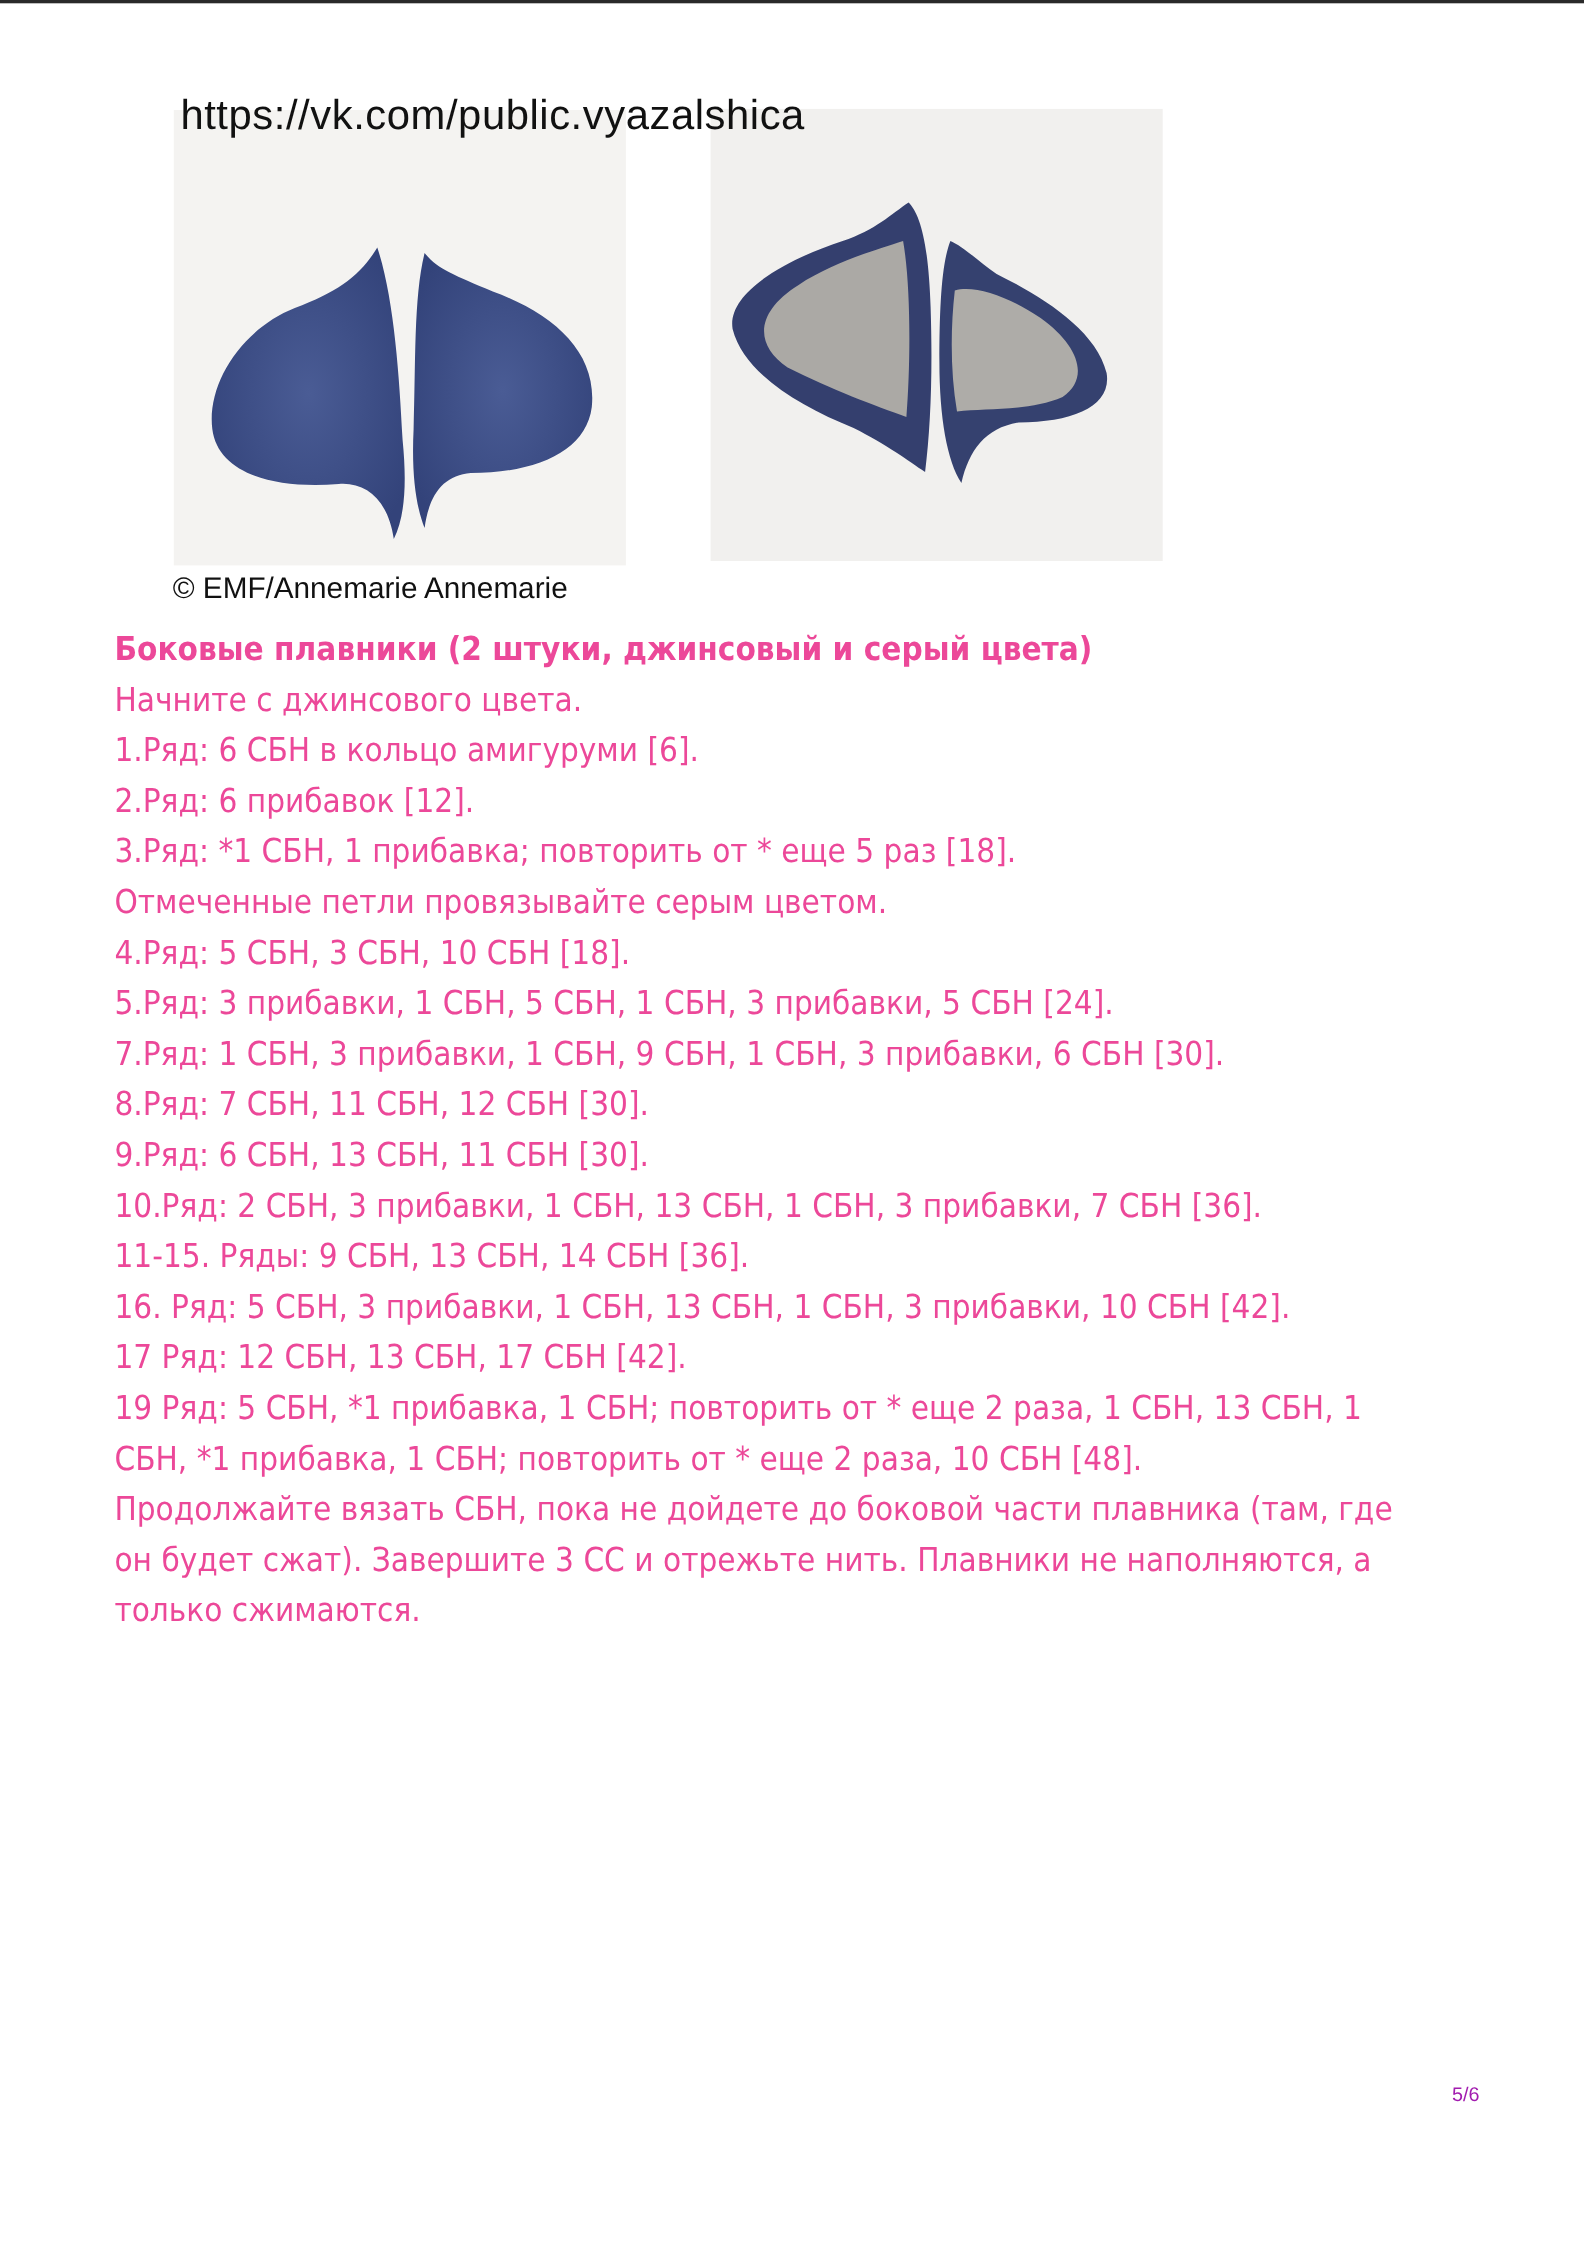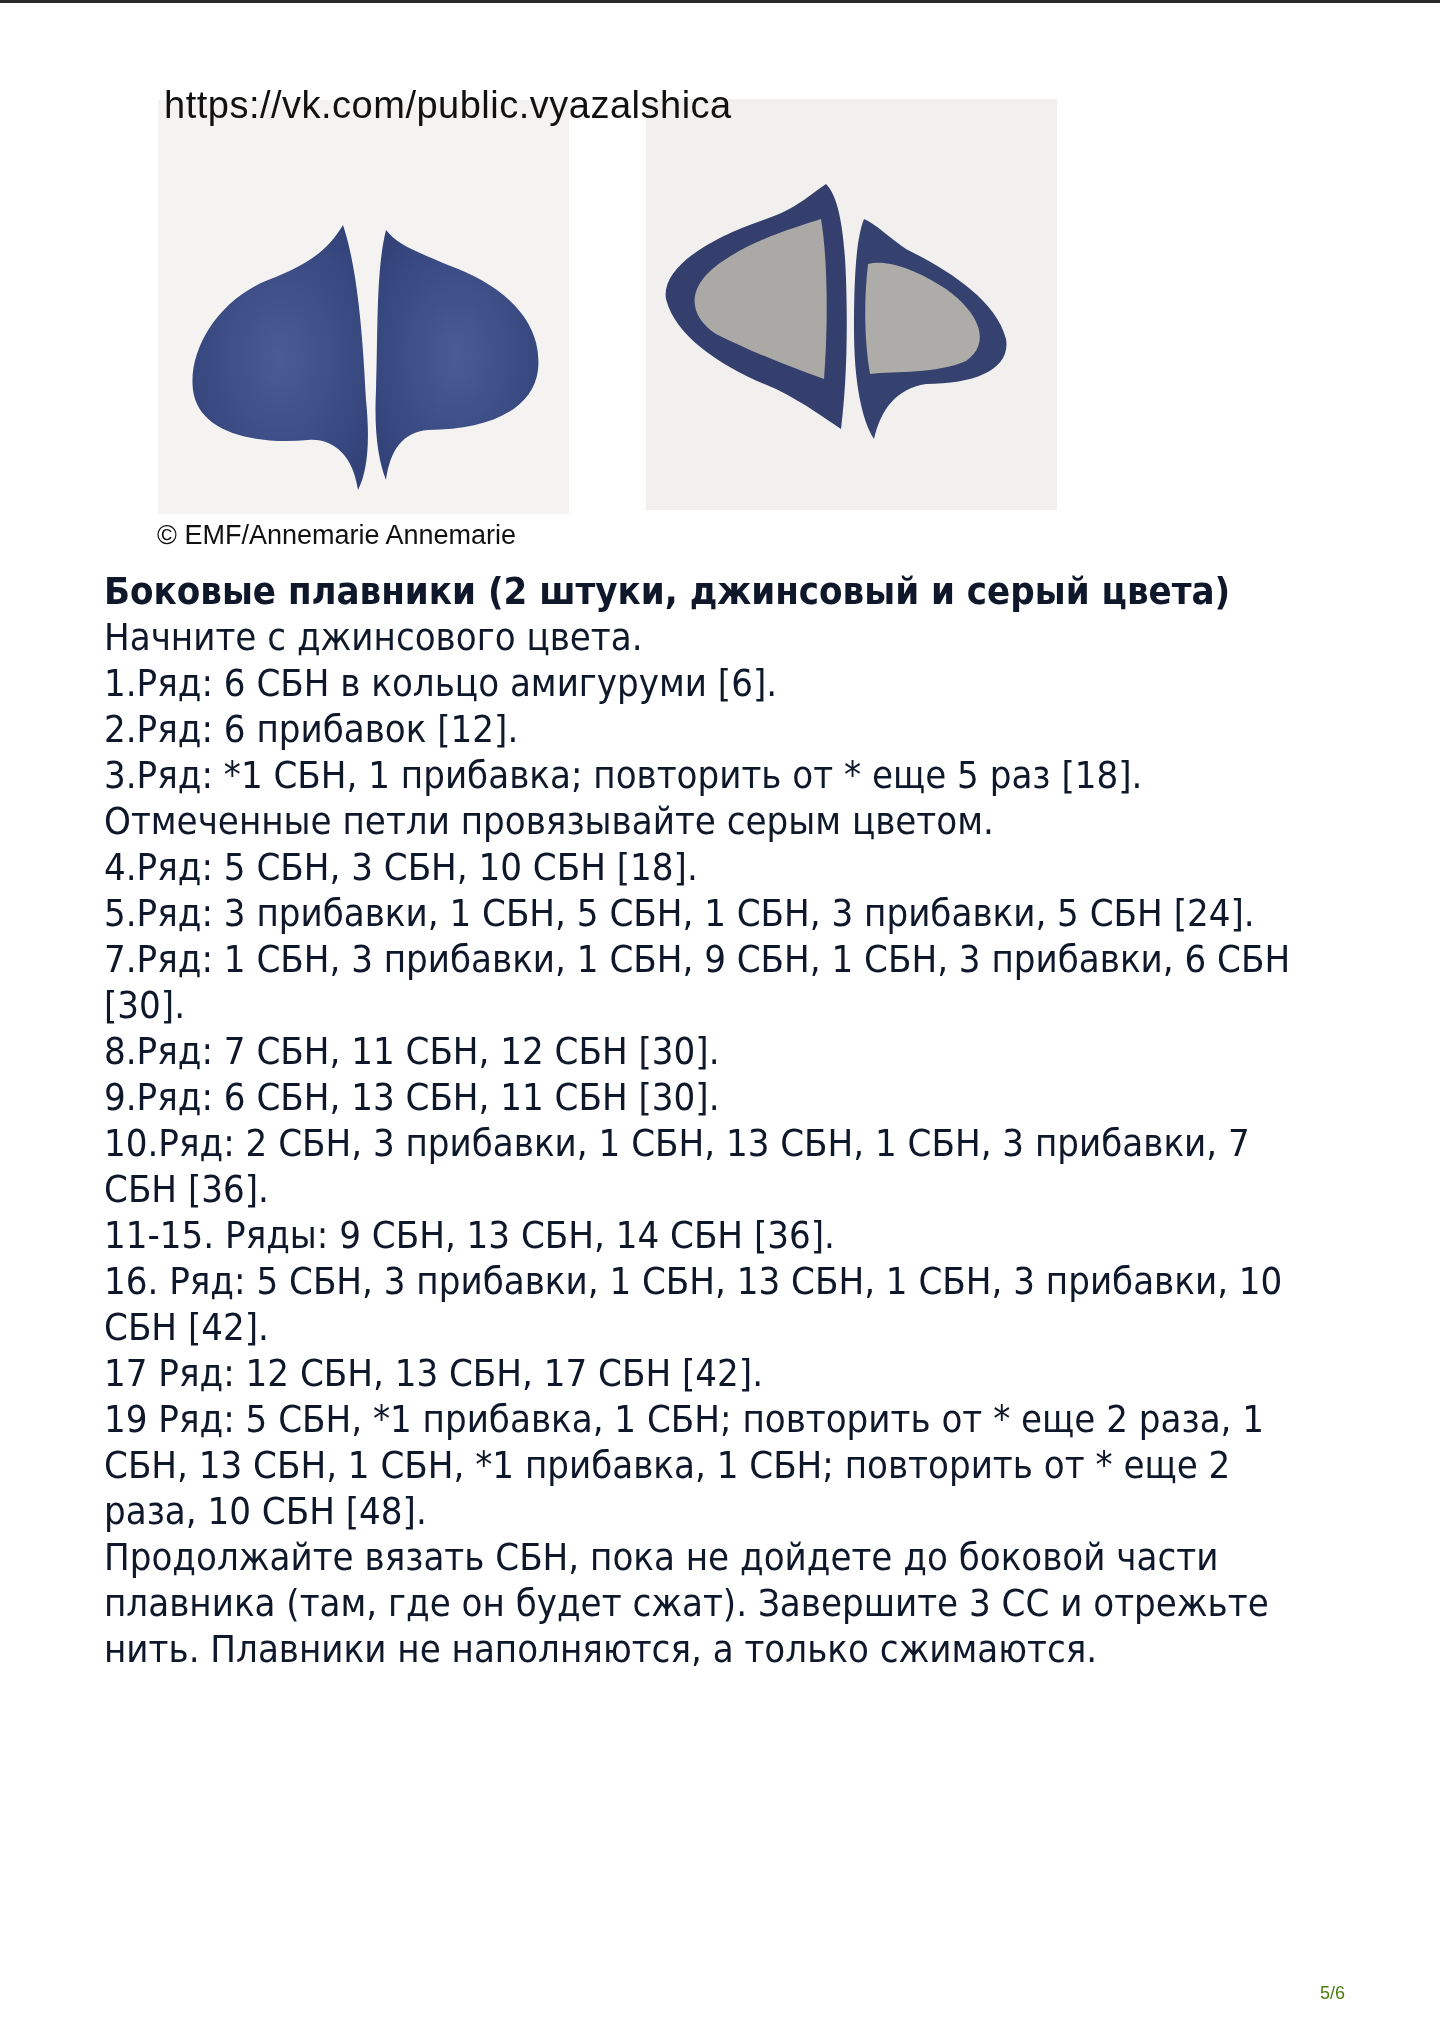--- a/index.html
+++ b/index.html
@@ -9,26 +9,26 @@
   .photo { position:absolute; background:#f3f2f0; overflow:hidden; }
   .photo-left { left:158px; top:100px; width:411px; height:414px; background:#f4f3f1; }
   .photo-right { left:646px; top:99px; width:411px; height:411px; background:#f1f0ee; }
   .photo svg { position:absolute; left:0; top:0; width:100%; height:100%; }
   .watermark { position:absolute; left:164px; top:84px; font-family:Liberation Sans, sans-serif;
                font-size:38px; color:#111; letter-spacing:0.5px; white-space:nowrap; }
   .credit { position:absolute; left:157px; top:520px; font-family:"Liberation Sans", sans-serif;
             font-size:27px; color:#111; white-space:nowrap; }
   .content { position:absolute; left:104px; top:568px; width:1200px;
              font-family:"DejaVu Sans Condensed", "DejaVu Sans", sans-serif;
-             font-size:38px; line-height:46px; color:#0f172a; }
+             font-size:30px; line-height:46px; color:#ec4899; }
   .content .line { white-space:normal; }
   .content .title { font-weight:bold; }
   .content b { font-weight:normal; }
-  .pagenum { position:absolute; left:1320px; top:1983px; font-family:"Liberation Sans", sans-serif;
-             font-size:18px; color:#4d7c0f; }
+  .pagenum { position:absolute; left:1320px; top:1894px; font-family:"Liberation Sans", sans-serif;
+             font-size:18px; color:#a21caf; }
 </style>
 </head>
 <body>
 
 <div class="topbar"></div>
 
 <div class="photo photo-left">
   <svg viewBox="0 0 411 414">
     <defs>
       <radialGradient id="gl" cx="50%" cy="50%" r="60%">

